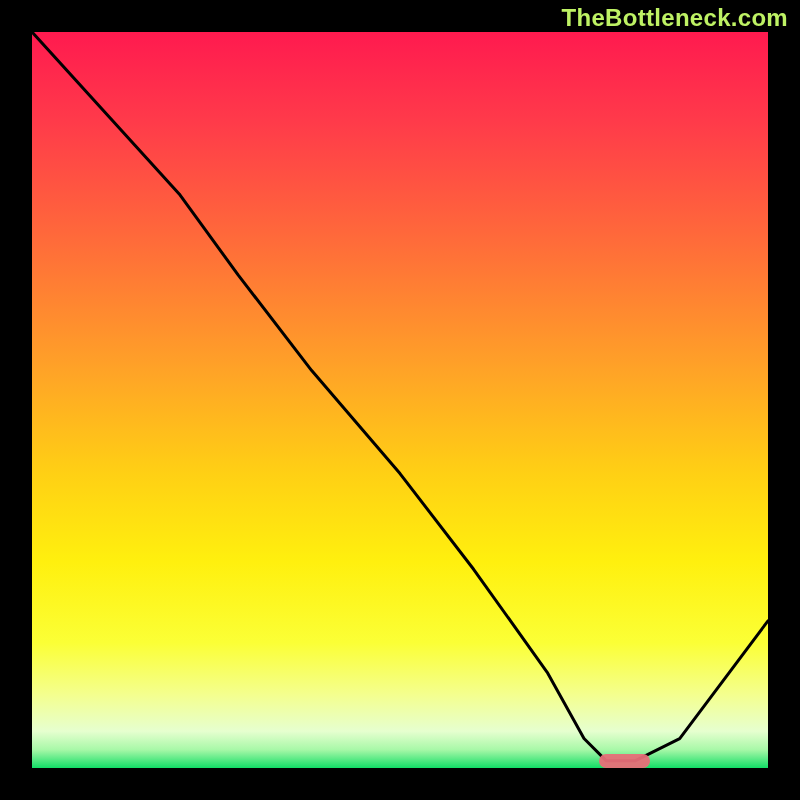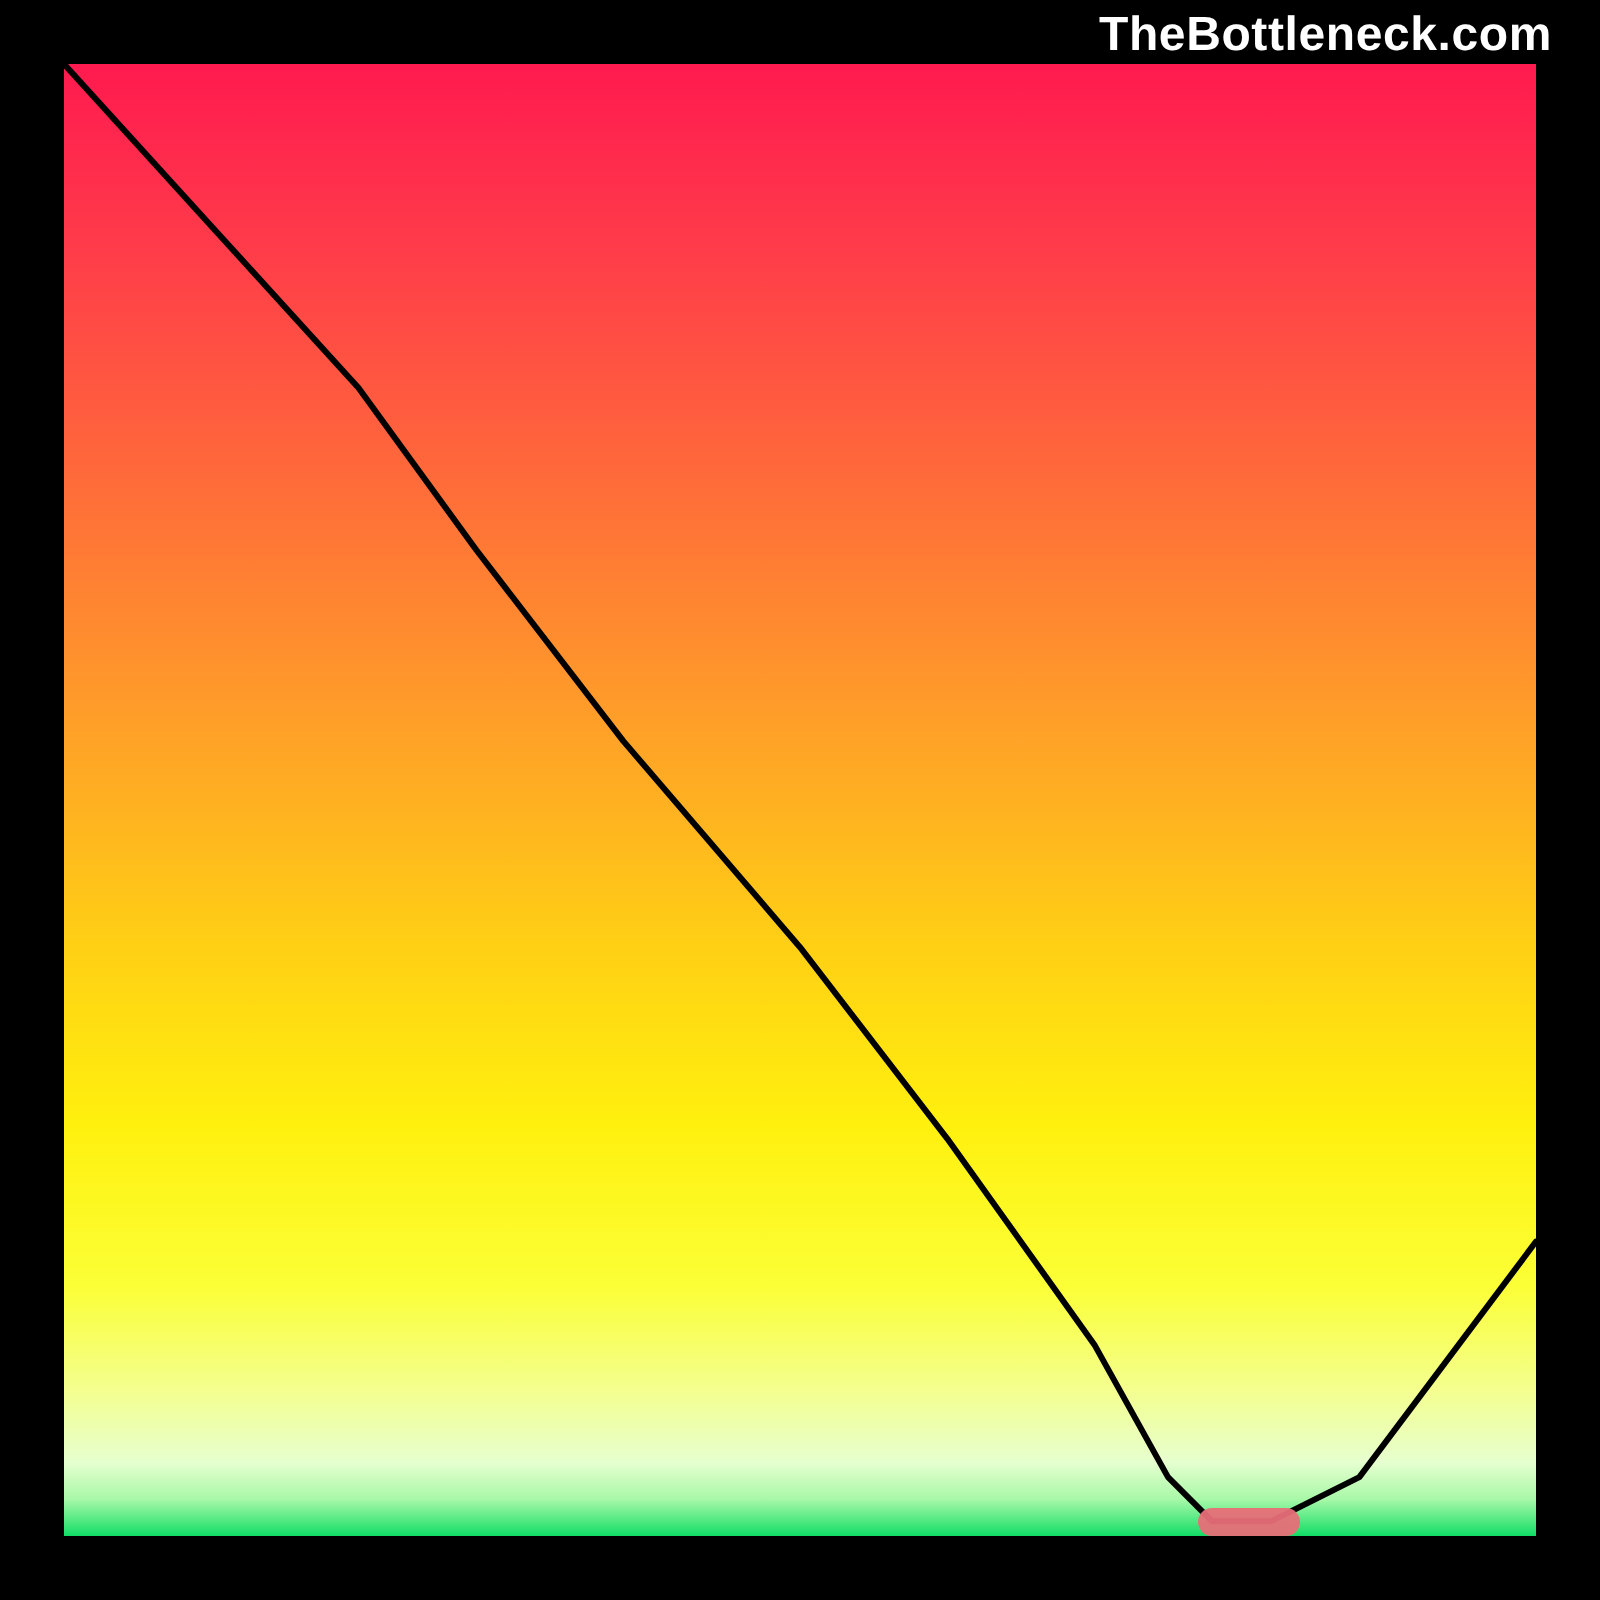--- a/index.html
+++ b/index.html
@@ -13,22 +13,22 @@
   }
   .outer {
     position: relative;
     width: 800px;
     height: 800px;
     background: #000;
   }
   .watermark {
     position: absolute;
     top: 4px;
-    right: 24px;
-    color: #ffffff;
+    right: 12px;
+    color: #bef264;
     font-size: 24px;
     font-weight: 600;
     letter-spacing: 0.3px;
     z-index: 10;
   }
   .plot-frame {
     position: absolute;
     left: 32px;
     top: 32px;
     width: 736px;

